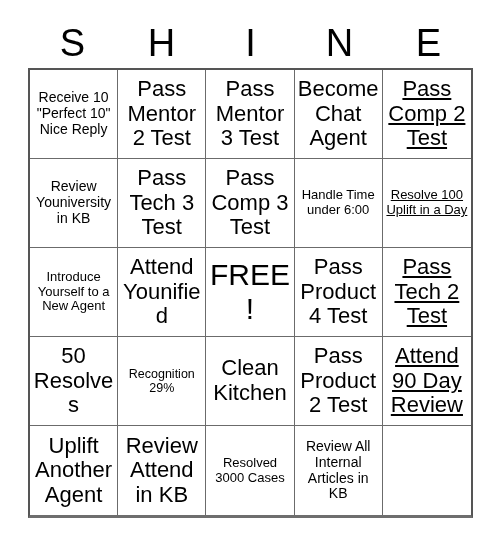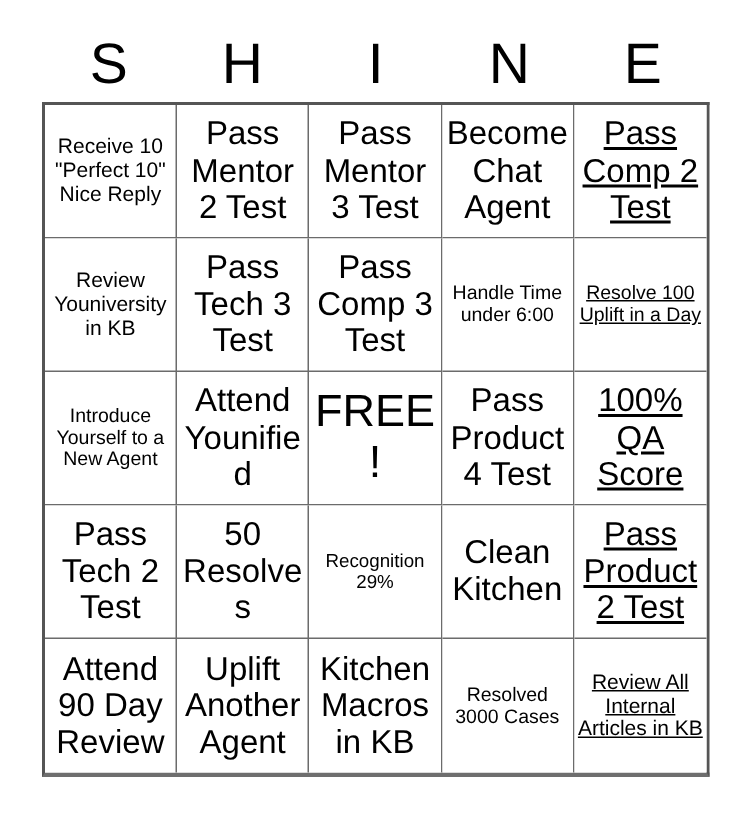--- a/index.html
+++ b/index.html
@@ -139,23 +139,20 @@
       </div>
     <div class="cell">
         <span class="cell-text sz-lg">Attend Younified</span>
       </div>
     <div class="cell">
         <span class="cell-text sz-xl">FREE!</span>
       </div>
     <div class="cell">
         <span class="cell-text sz-lg">Pass Product 4 Test</span>
       </div>
-    <div class="cell">
-        <span class="cell-text sz-lg">100% QA Score</span>
-      </div>
 
     <div class="cell">
         <span class="cell-text sz-lg">Pass Tech 2 Test</span>
       </div>
     <div class="cell">
         <span class="cell-text sz-lg">50 Resolves</span>
       </div>
     <div class="cell">
         <span class="cell-text sz-xs">Recognition 29%</span>
       </div>
@@ -166,21 +163,21 @@
         <span class="cell-text sz-lg">Pass Product 2 Test</span>
       </div>
 
     <div class="cell">
         <span class="cell-text sz-lg">Attend 90 Day Review</span>
       </div>
     <div class="cell">
         <span class="cell-text sz-lg">Uplift Another Agent</span>
       </div>
     <div class="cell">
-        <span class="cell-text sz-lg">Kitchen Macros in KB</span>
+        <span class="cell-text sz-lg">Review Attend in KB</span>
       </div>
     <div class="cell">
         <span class="cell-text sz-md">Resolved 3000 Cases</span>
       </div>
     <div class="cell">
         <span class="cell-text sz-sm">Review All Internal Articles in KB</span>
       </div>
   </div>
 
 </div>

